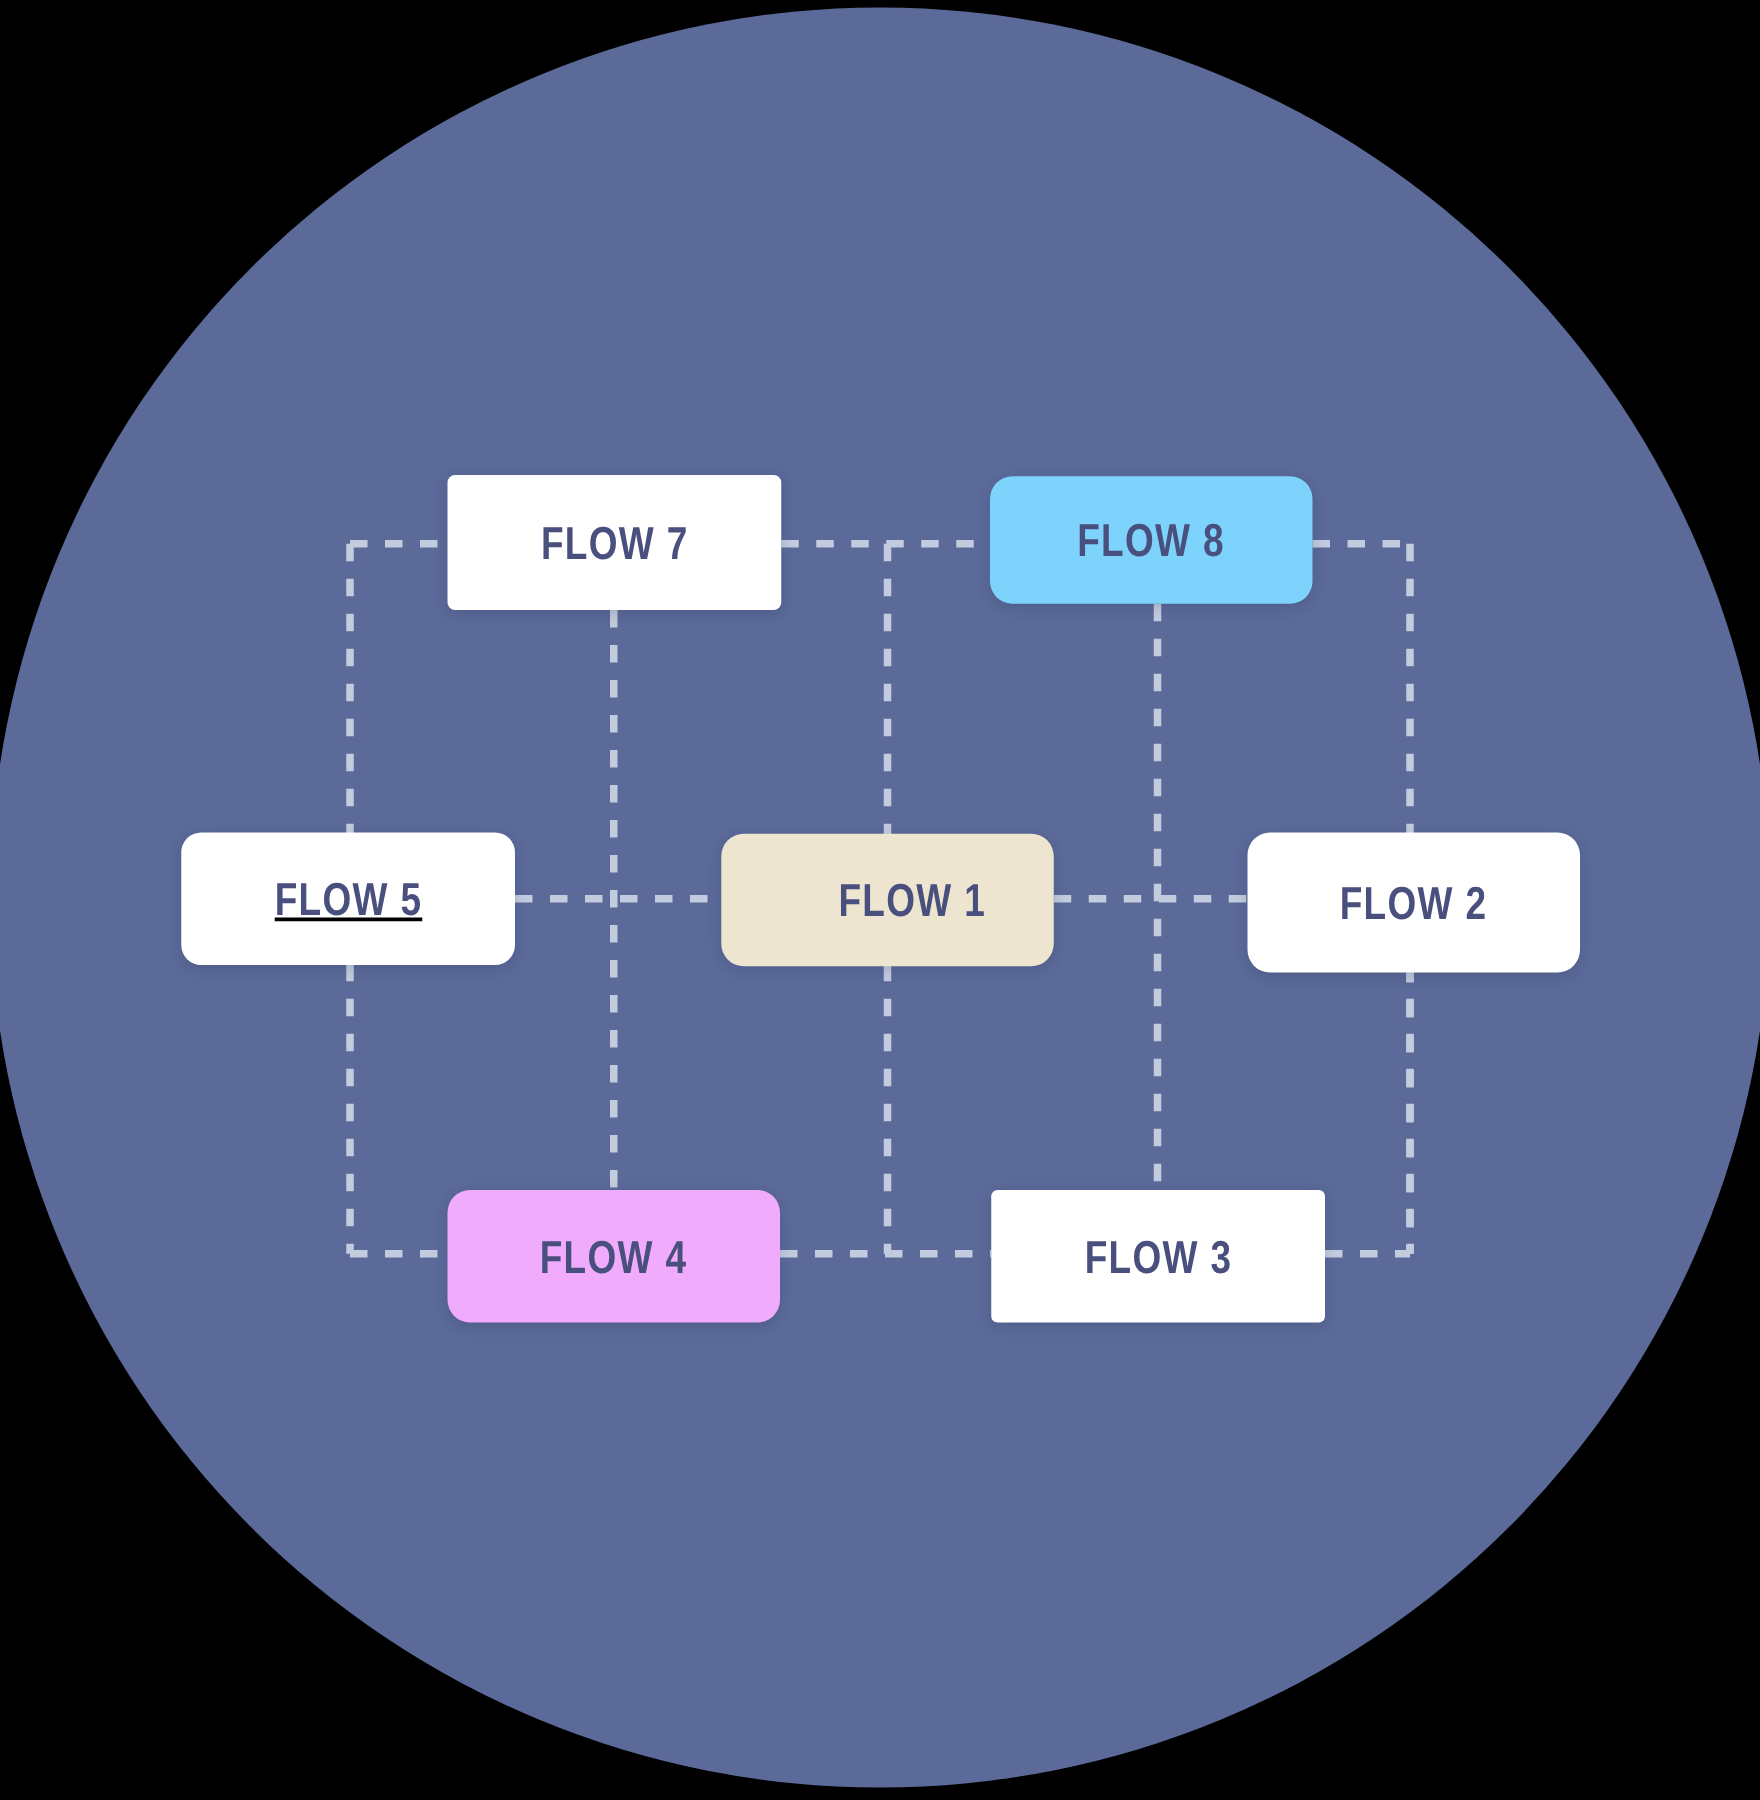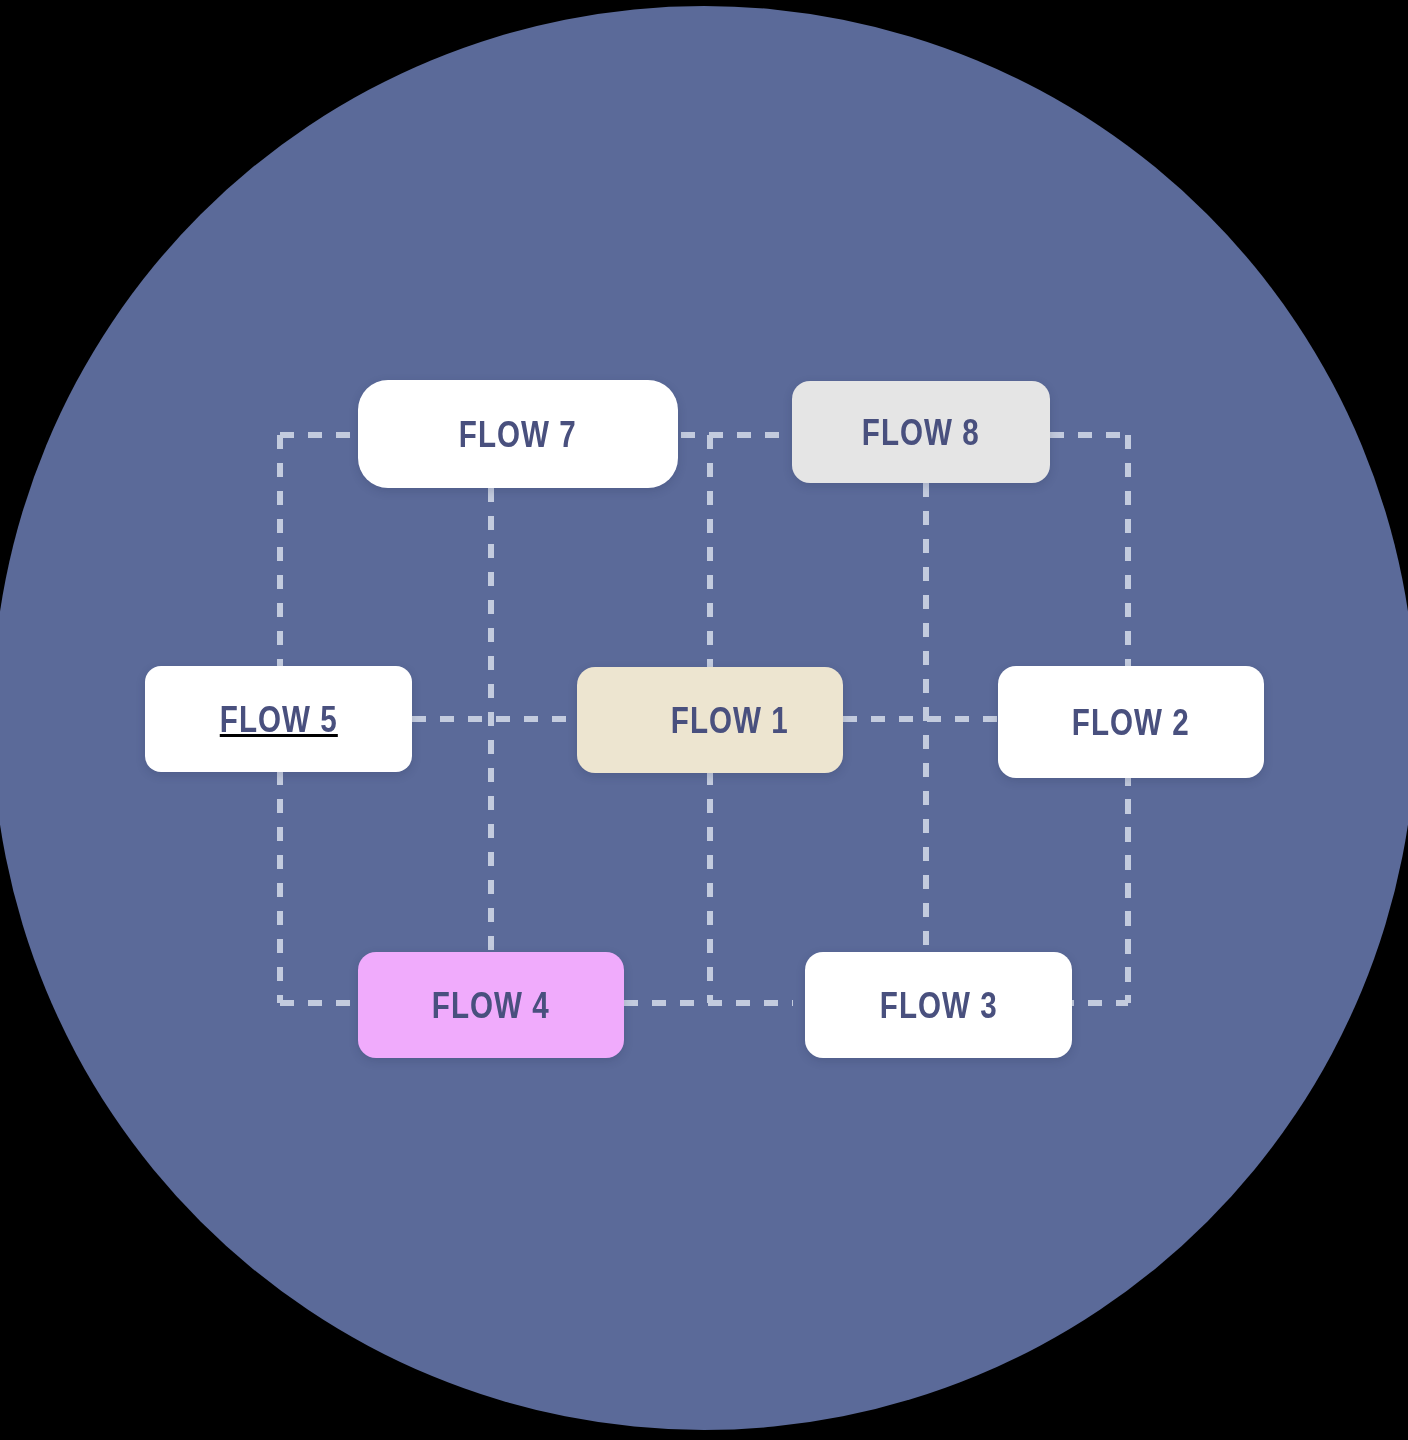--- a/index.html
+++ b/index.html
@@ -75,41 +75,41 @@
         <line x1="1060" x2="1128" y1="1003" y2="1003"></line>
         <line x1="280" x2="280" y1="435" y2="1003"></line>
         <line x1="1128" x2="1128" y1="435" y2="1003"></line>
         <line x1="491" x2="491" y1="488" y2="952"></line>
         <line x1="710" x2="710" y1="435" y2="1003"></line>
         <line x1="926" x2="926" y1="483" y2="952"></line>
         <line x1="1128" x2="1128" y1="772" y2="1003"></line>
       </g>
   </svg>
 
-  <div class="node" style="left: 358px; top: 380px; width: 320px; height: 108px; border-radius: 30px; background: rgb(255, 255, 255);">
+  <div class="node" style="left: 358px; top: 380px; width: 267px; height: 108px; border-radius: 6px; background: rgb(255, 255, 255);">
     <span class="node-label" style="color: rgb(73, 80, 126);">FLOW 7</span>
   </div>
 
-  <div class="node" style="left: 792px; top: 381px; width: 258px; height: 102px; border-radius: 18px; background: #e5e5e5;">
+  <div class="node" style="left: 792px; top: 381px; width: 258px; height: 102px; border-radius: 18px; background: #7dd3fc;">
     <span class="node-label" style="color: rgb(73, 80, 126);">FLOW 8</span>
   </div>
 
   <div class="node" style="left: 145px; top: 666px; width: 267px; height: 106px; border-radius: 16px; background: rgb(255, 255, 255); text-decoration: underline;">
     <span class="node-label" style="color: rgb(73, 80, 126);">FLOW 5</span>
   </div>
 
   <div class="node highlight" style="left: 577px; top: 667px; width: 266px; height: 106px; border-radius: 18px; background: rgb(237, 229, 208); padding-left: 40px;">
     <span class="node-label" style="color: rgb(73, 80, 126);">FLOW 1</span>
   </div>
 
   <div class="node" style="left: 998px; top: 666px; width: 266px; height: 112px; border-radius: 18px; background: rgb(255, 255, 255);">
     <span class="node-label" style="color: rgb(73, 80, 126);">FLOW 2</span>
   </div>
 
   <div class="node" style="left: 358px; top: 952px; width: 266px; height: 106px; border-radius: 18px; background: #f0abfc;">
     <span class="node-label" style="color: rgb(73, 80, 126);">FLOW 4</span>
   </div>
 
-  <div class="node" style="left: 793px; top: 952px; width: 267px; height: 106px; border-radius: 18px; background: rgb(255, 255, 255); margin-left: 12px;">
+  <div class="node" style="left: 793px; top: 952px; width: 267px; height: 106px; border-radius: 5px; background: rgb(255, 255, 255);">
     <span class="node-label" style="color: rgb(73, 80, 126);">FLOW 3</span>
   </div>
 
 </div>
 
 </body></html>

